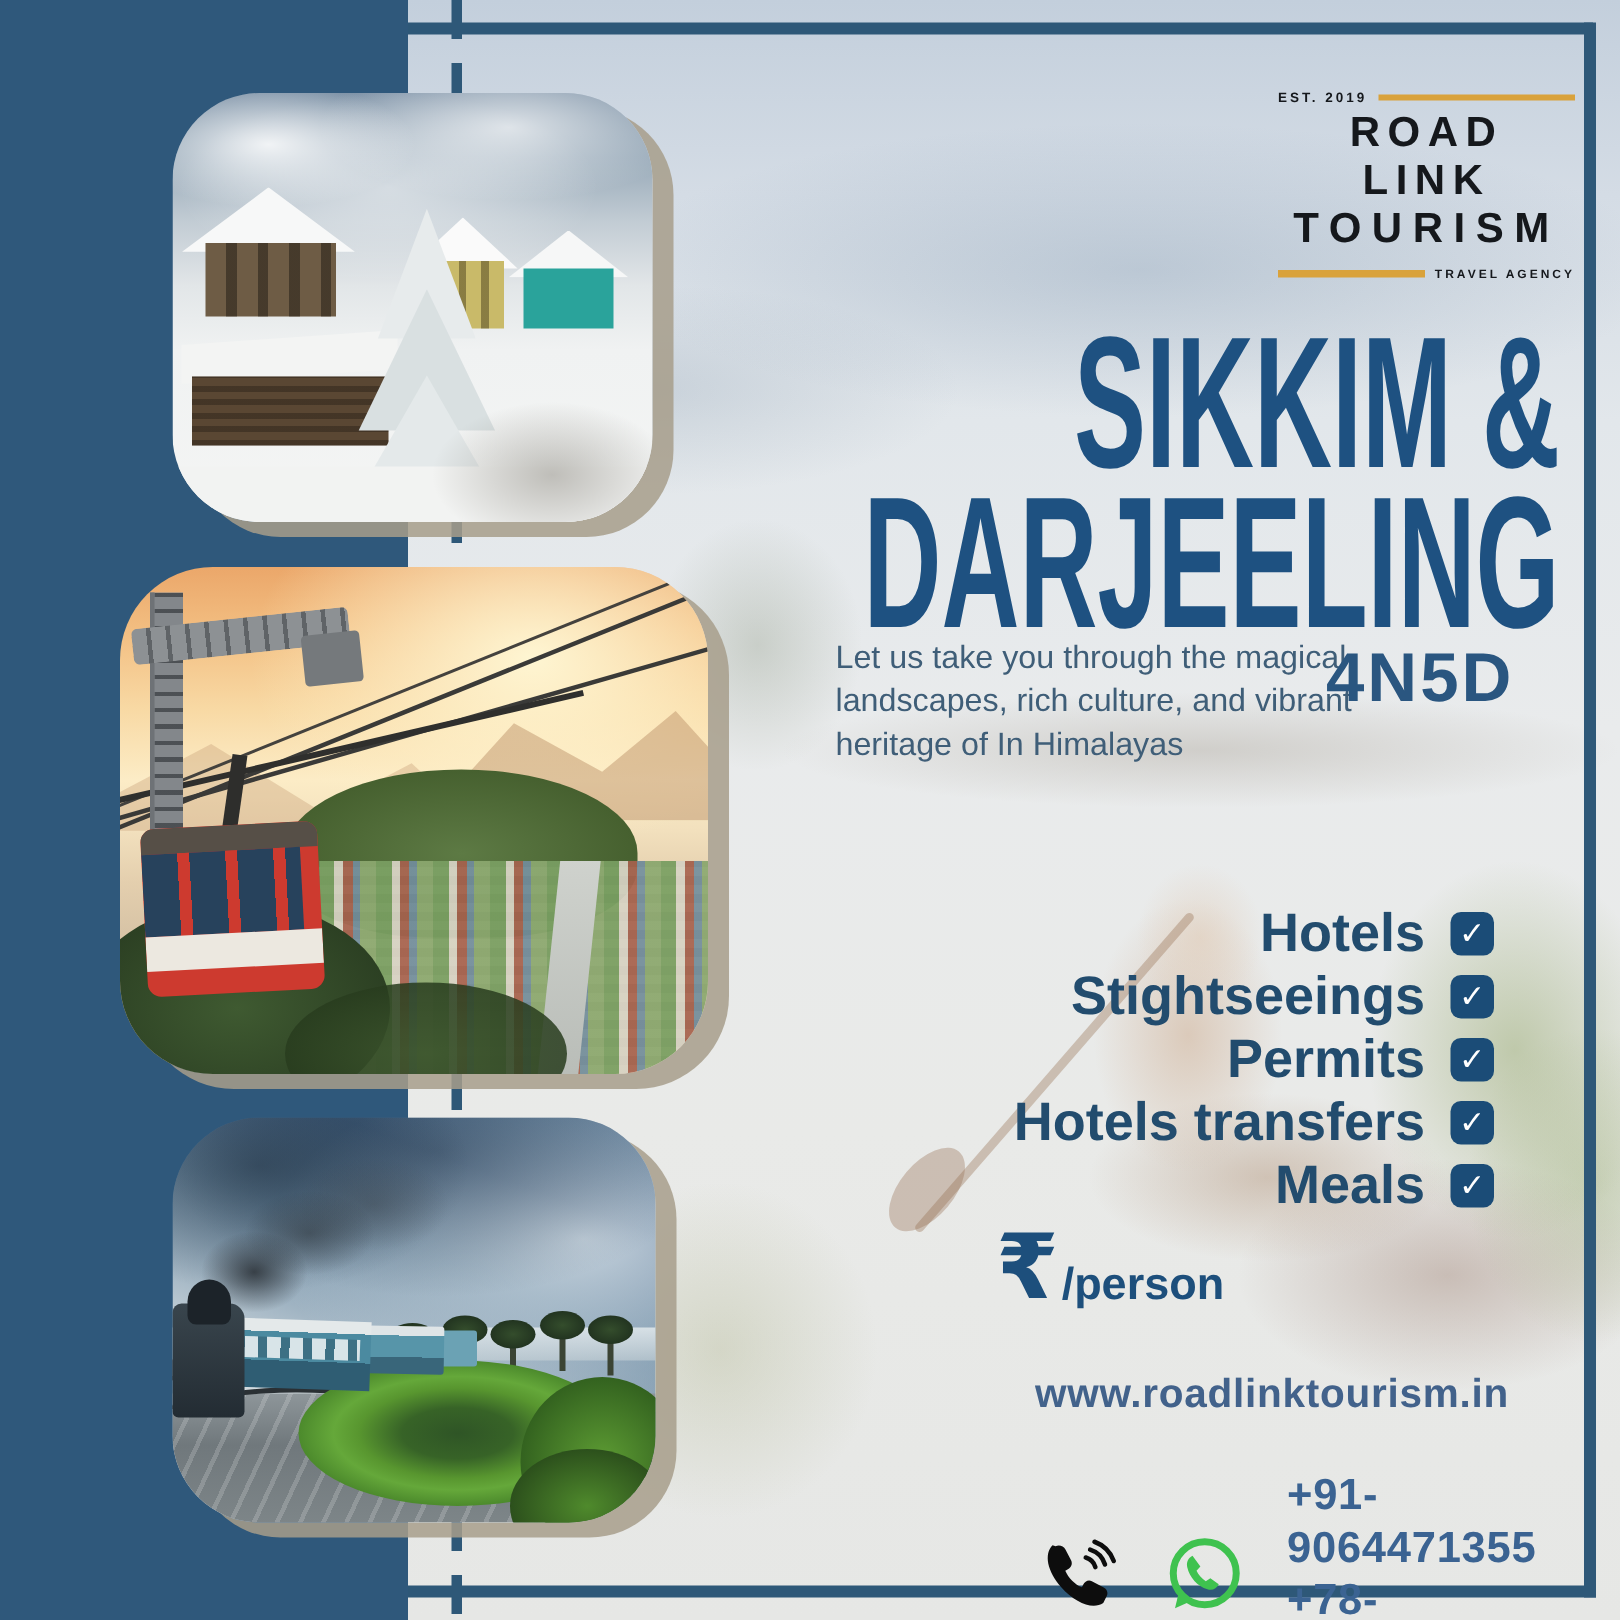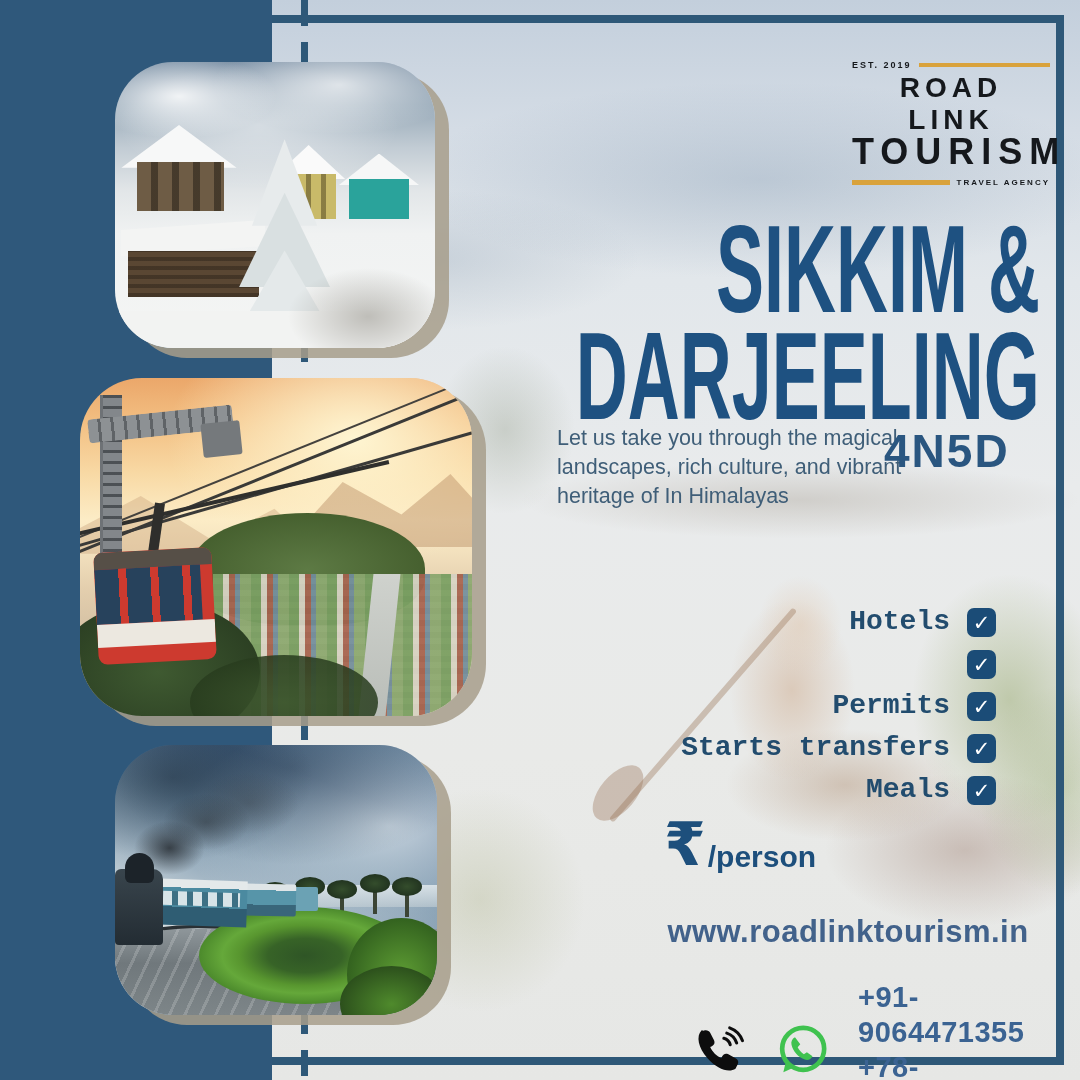--- a/index.html
+++ b/index.html
@@ -138,46 +138,46 @@
   .p3-smoke3{left:26%;top:10%;width:31%;height:23%;border-radius:50%;
     background:radial-gradient(closest-side,rgba(55,62,68,.35),transparent);}
 
   
   .logo{left:852px;top:50px;width:198px;color:#15181c;text-align:center;}
   .logo-row{display:flex;align-items:center;gap:7px;margin-top:10px;}
   .logo-est{font-size:9px;font-weight:bold;letter-spacing:2px;white-space:nowrap;}
   .gold-bar{flex:1;height:4px;background:#D9A23B;}
   .gold-bar2{flex:1;height:5px;background:#D9A23B;}
   .logo-name1{font-size:28px;font-weight:800;letter-spacing:5px;line-height:32px;margin-top:2px;}
-  .logo-name2{font-size:36px;font-weight:800;letter-spacing:7px;line-height:32px;}
+  .logo-name2{font-size:28px;font-weight:800;letter-spacing:7px;line-height:32px;}
   .logo-tag{font-size:8px;font-weight:bold;letter-spacing:2px;white-space:nowrap;}
 
   
   .title-line{position:absolute;right:40px;color:#1E5181;font-weight:800;font-size:96px;line-height:96px;
     letter-spacing:0px;transform:scale(.75,1.3);transform-origin:top right;white-space:nowrap;}
   .title-1{top:207px;}
   .title-2{top:314px;}
   .desc{left:557px;top:424px;width:368px;font-size:21.5px;line-height:1.34;color:#3F5E78;font-weight:500;}
   .duration{left:884px;top:424px;font-size:46px;font-weight:800;color:#2A5680;letter-spacing:2px;}
 
   
   .checklist{right:84px;top:606px;width:400px;}
   .check-row{display:flex;justify-content:flex-end;align-items:center;gap:17px;height:32px;margin-bottom:10px;}
-  .check-label{font-size:28px;color:#224C6E;font-weight:600;line-height:32px;font-family:Liberation Mono, monospace;}
+  .check-label{font-size:36px;color:#224C6E;font-weight:600;line-height:32px;}
   .checkbox{width:29px;height:29px;background:#1B4C77;border-radius:7px;display:flex;align-items:center;justify-content:center;
     color:#fff;font-size:21px;font-weight:bold;line-height:29px;}
 
   
   .price-block{left:664px;top:814px;color:#1D4F7C;}
   .starts{font-size:23px;font-weight:800;letter-spacing:.5px;}
   .price-row{display:flex;align-items:flex-end;margin-top:2px;}
   .rupee{font-size:60px;font-weight:800;line-height:58px;}
   .amount{font-size:74px;font-weight:800;font-style:italic;line-height:64px;letter-spacing:-1px;margin-left:16px;}
   .per{font-size:30px;font-weight:800;line-height:34px;margin-left:2px;}
-  .website{left:652px;top:914px;width:392px;text-align:center;font-size:31px;color:#42628B;font-weight:600;letter-spacing:.5px;}
+  .website{left:652px;top:914px;width:392px;text-align:center;font-size:27px;color:#42628B;font-weight:600;letter-spacing:.5px;}
 
   
   .contact{left:690px;top:980px;display:flex;align-items:center;gap:28px;}
   .icon-box{width:56px;height:62px;position:relative;flex:0 0 auto;}
   .phones{display:flex;flex-direction:column;}
   .phone-num{font-size:29px;color:#3B6392;font-weight:600;line-height:35px;letter-spacing:.5px;}
 </style>
 </head>
 <body>
 
@@ -283,32 +283,33 @@
   <div class="abs duration">4N5D</div>
 
   <div class="abs checklist">
     <div class="check-row">
       <span class="check-label">Hotels</span>
       <span class="checkbox">
           <span>✓</span>
         </span>
     </div>
     <div class="check-row">
+      <span class="check-label">Stightseeings</span>
       <span class="checkbox">
           <span>✓</span>
         </span>
     </div>
     <div class="check-row">
       <span class="check-label">Permits</span>
       <span class="checkbox">
           <span>✓</span>
         </span>
     </div>
     <div class="check-row">
-      <span class="check-label">Starts transfers</span>
+      <span class="check-label">Hotels transfers</span>
       <span class="checkbox">
           <span>✓</span>
         </span>
     </div>
     <div class="check-row">
       <span class="check-label">Meals</span>
       <span class="checkbox">
           <span>✓</span>
         </span>
     </div>

